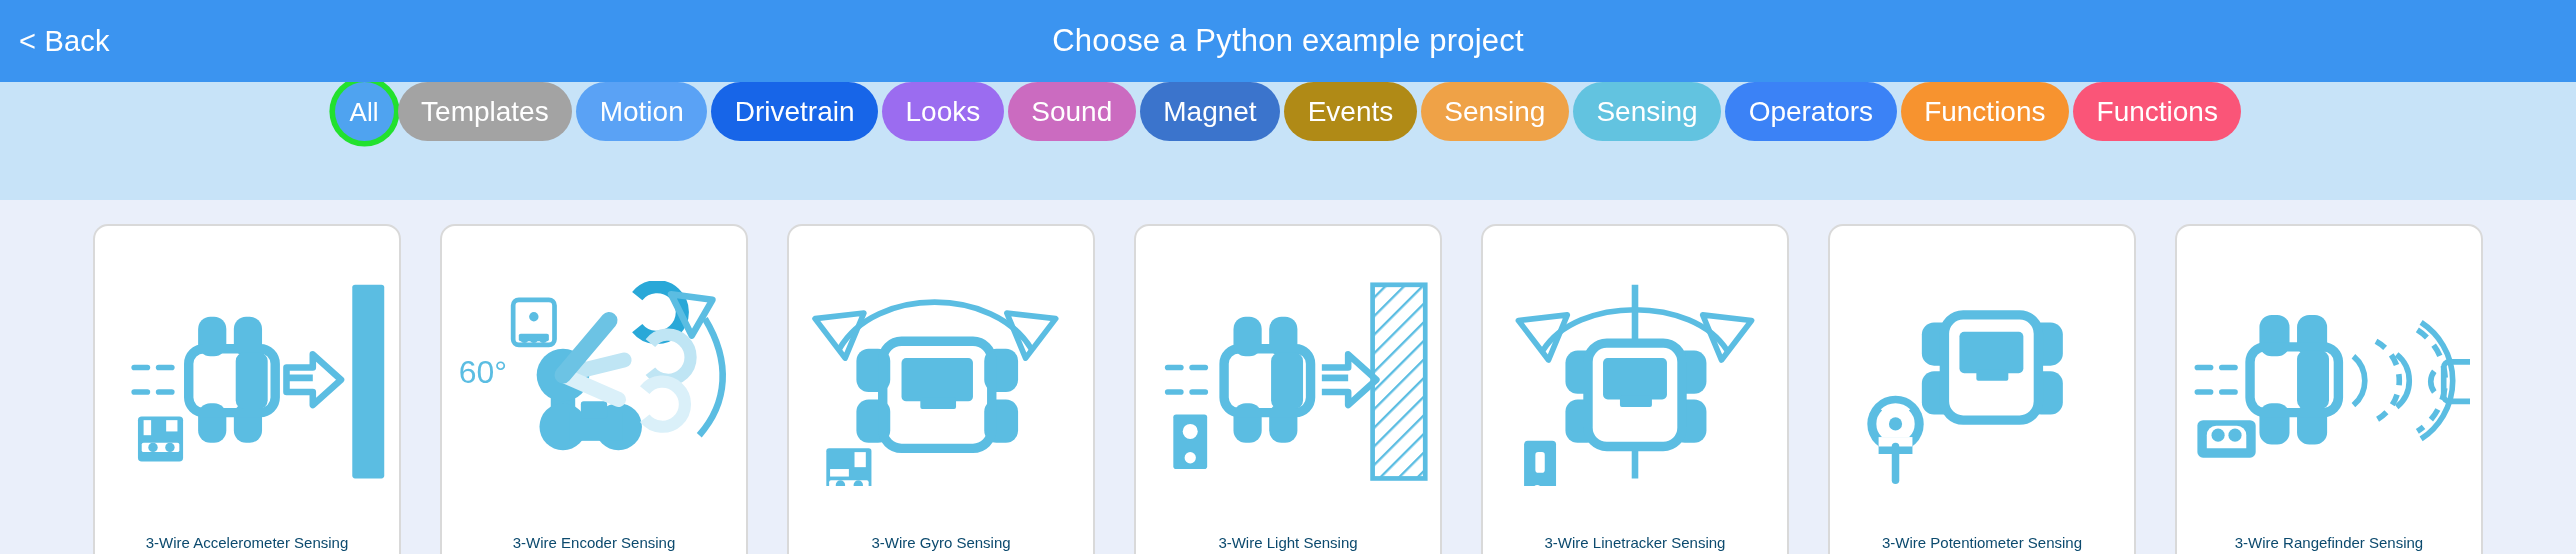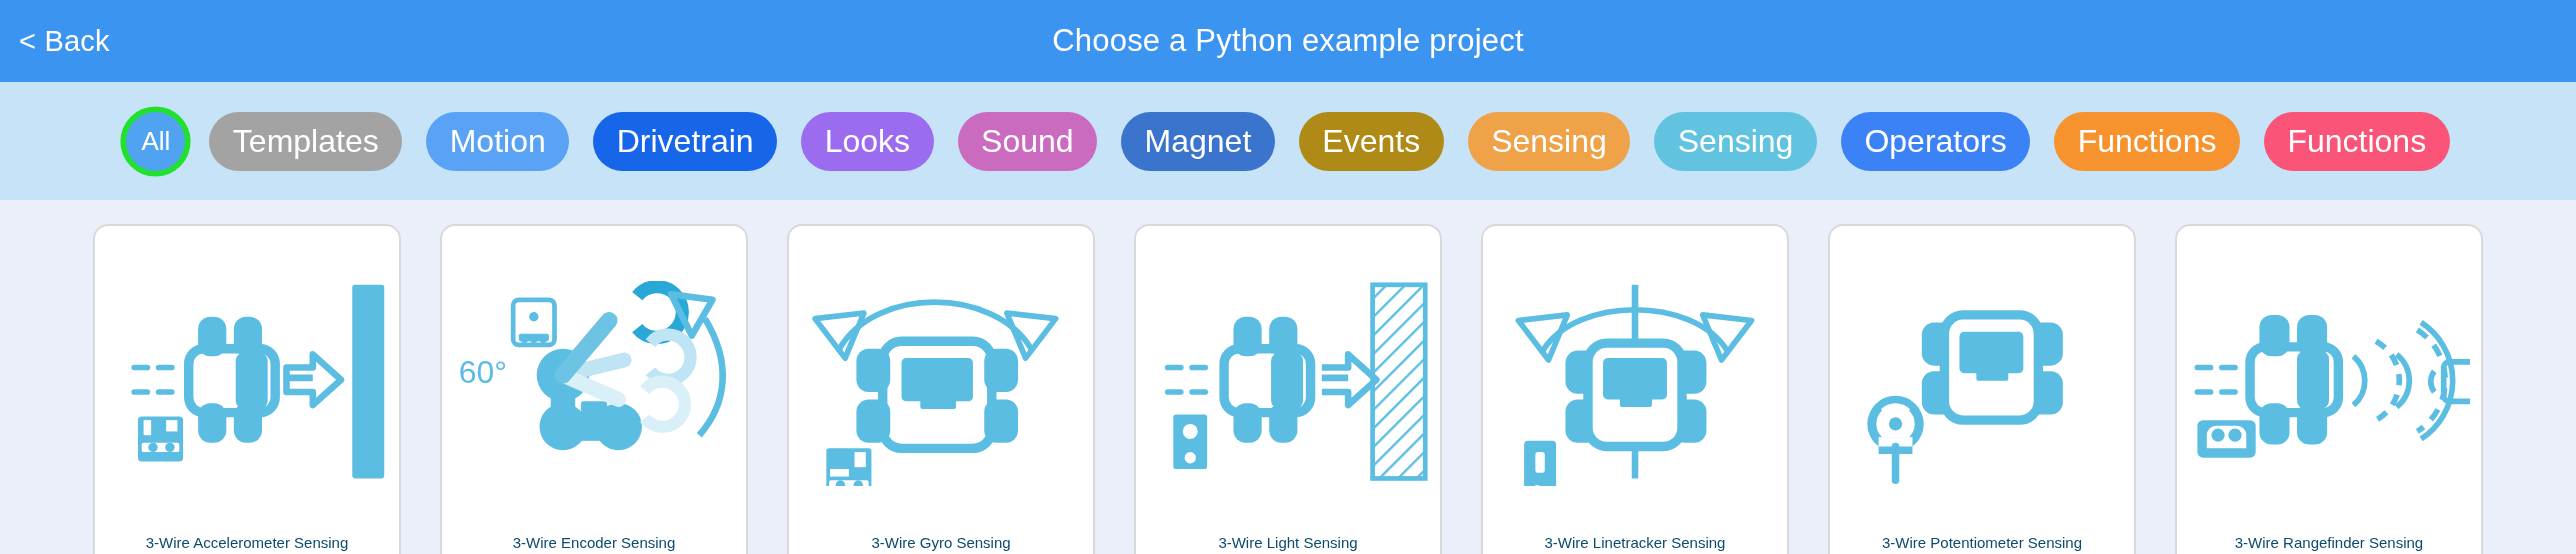--- a/index.html
+++ b/index.html
@@ -38,33 +38,32 @@
     font-size: 31px;
     letter-spacing: 0.2px;
     white-space: nowrap;
   }
 
   
   #filter-bar {
     height: 118px;
     background: #c7e3f8;
     display: flex;
-    align-items: center;
     justify-content: center;
-    gap: 24px;
+    gap: 4px;
   }
   .chip {
     height: 59px;
     border-radius: 30px;
     padding: 0 23.5px;
     display: flex;
     align-items: center;
     justify-content: center;
     color: #ffffff;
-    font-size: 32px;
+    font-size: 28px;
     white-space: nowrap;
     cursor: pointer;
     user-select: none;
     line-height: 1;
   }
   .chip.round {
     width: 59px;
     padding: 0;
     border-radius: 50%;
     font-size: 26px;

